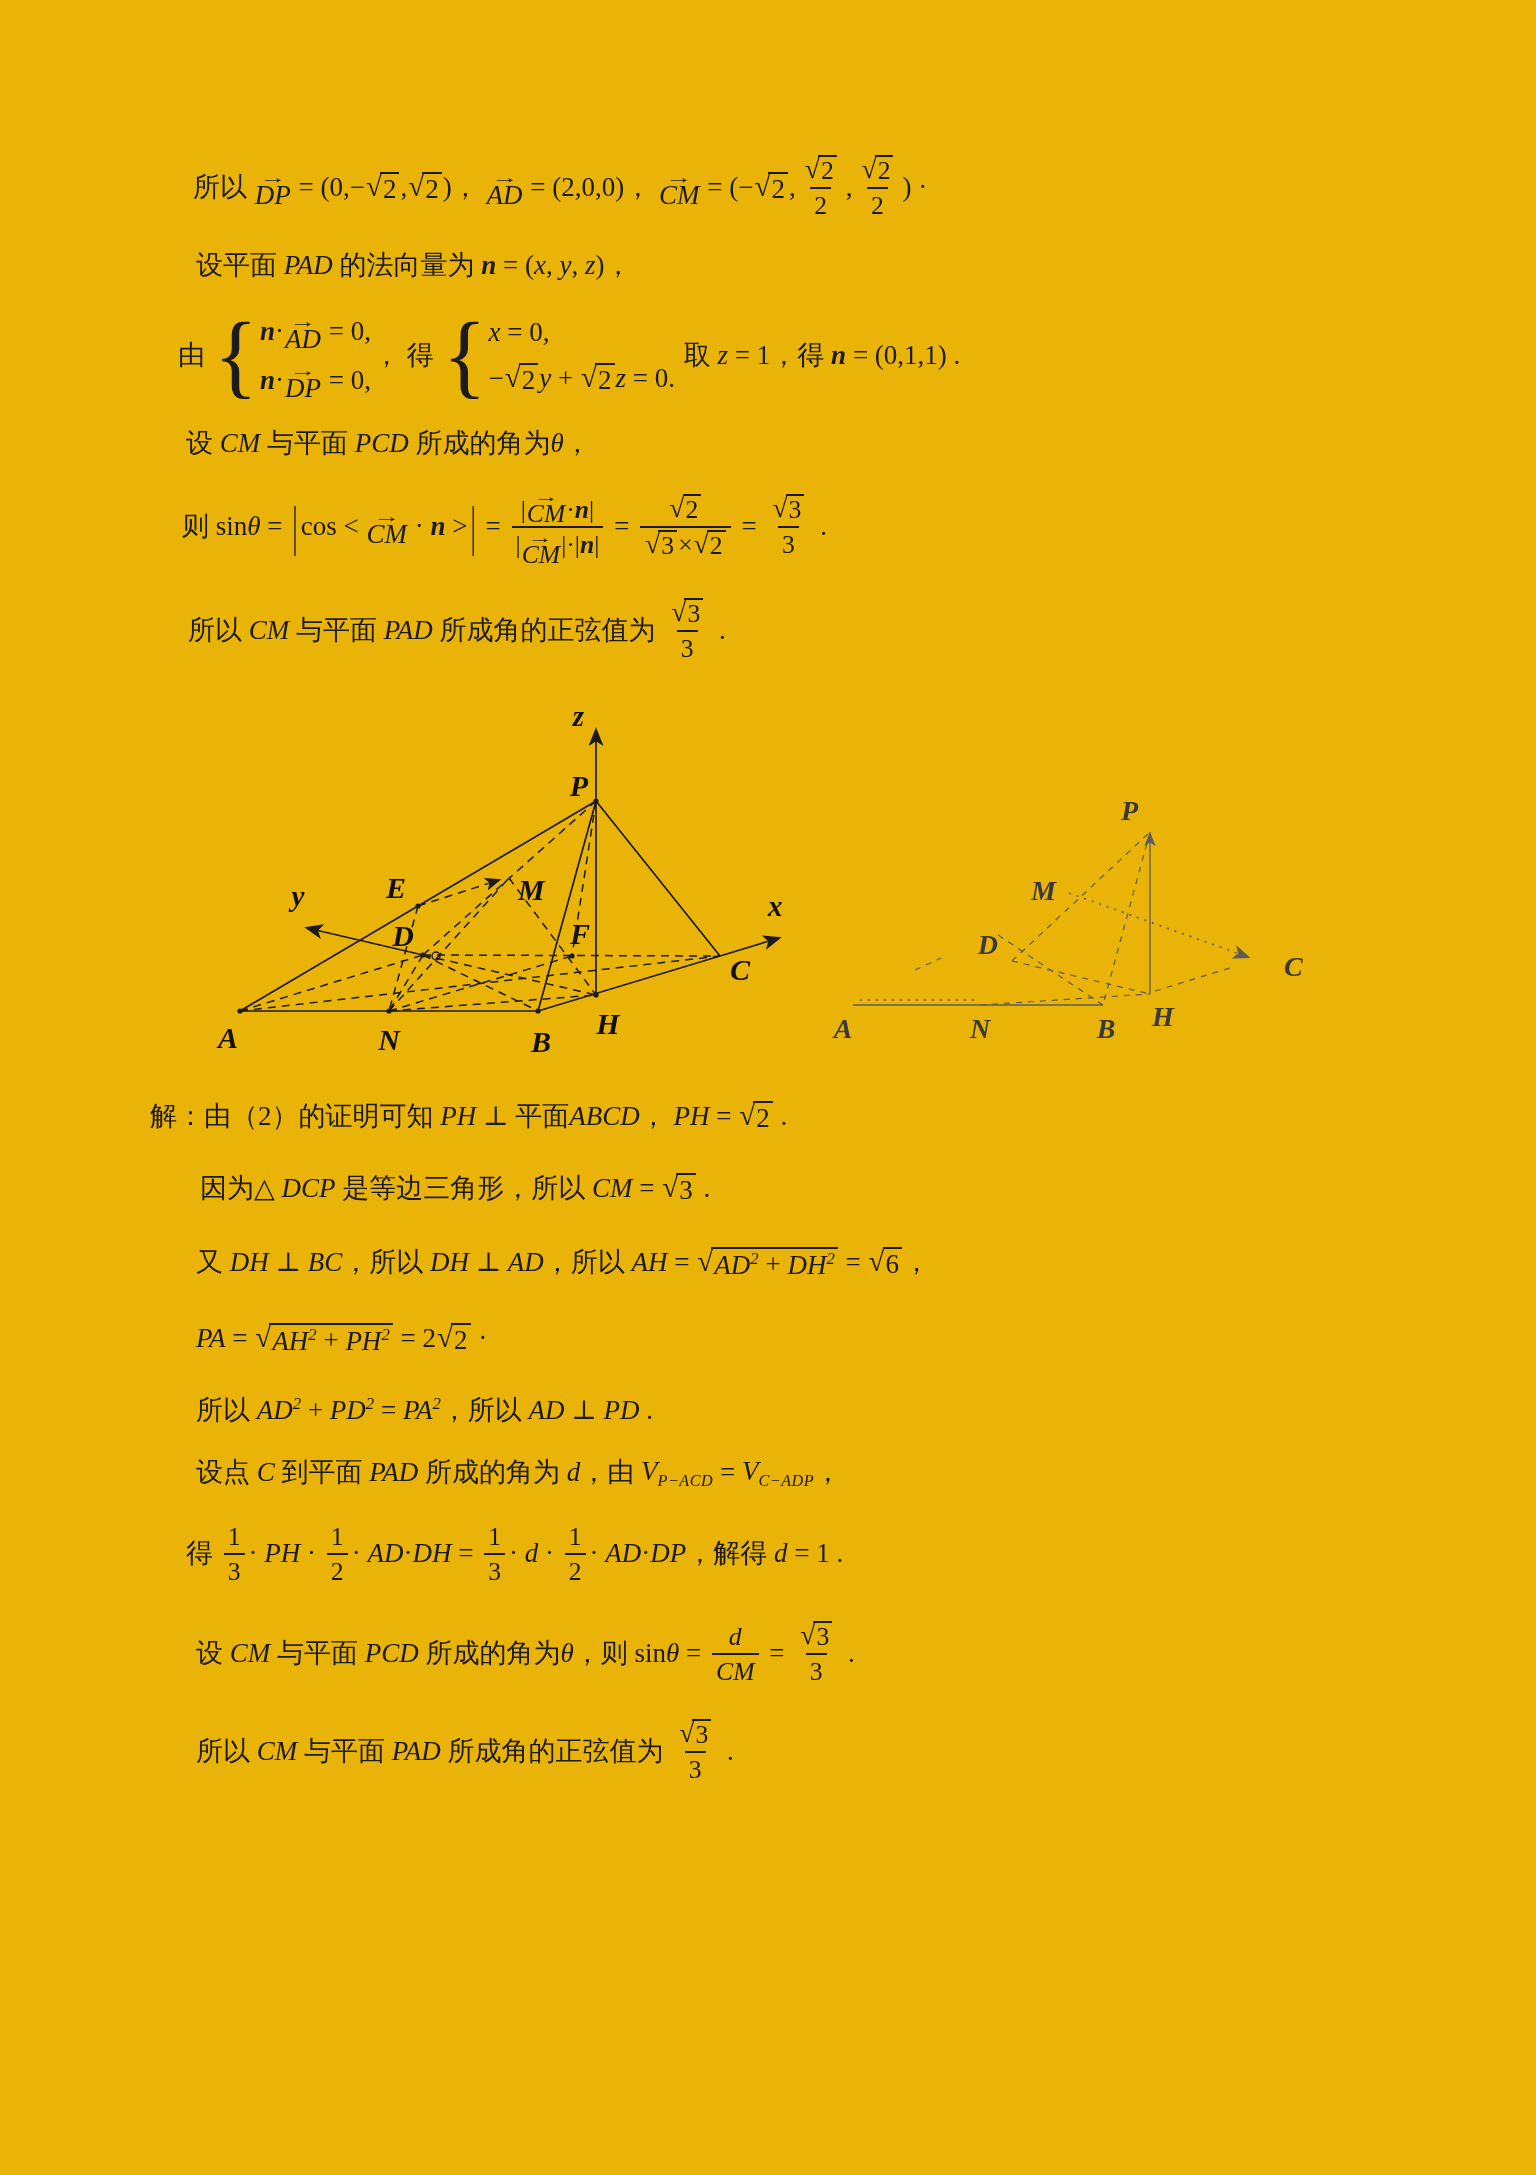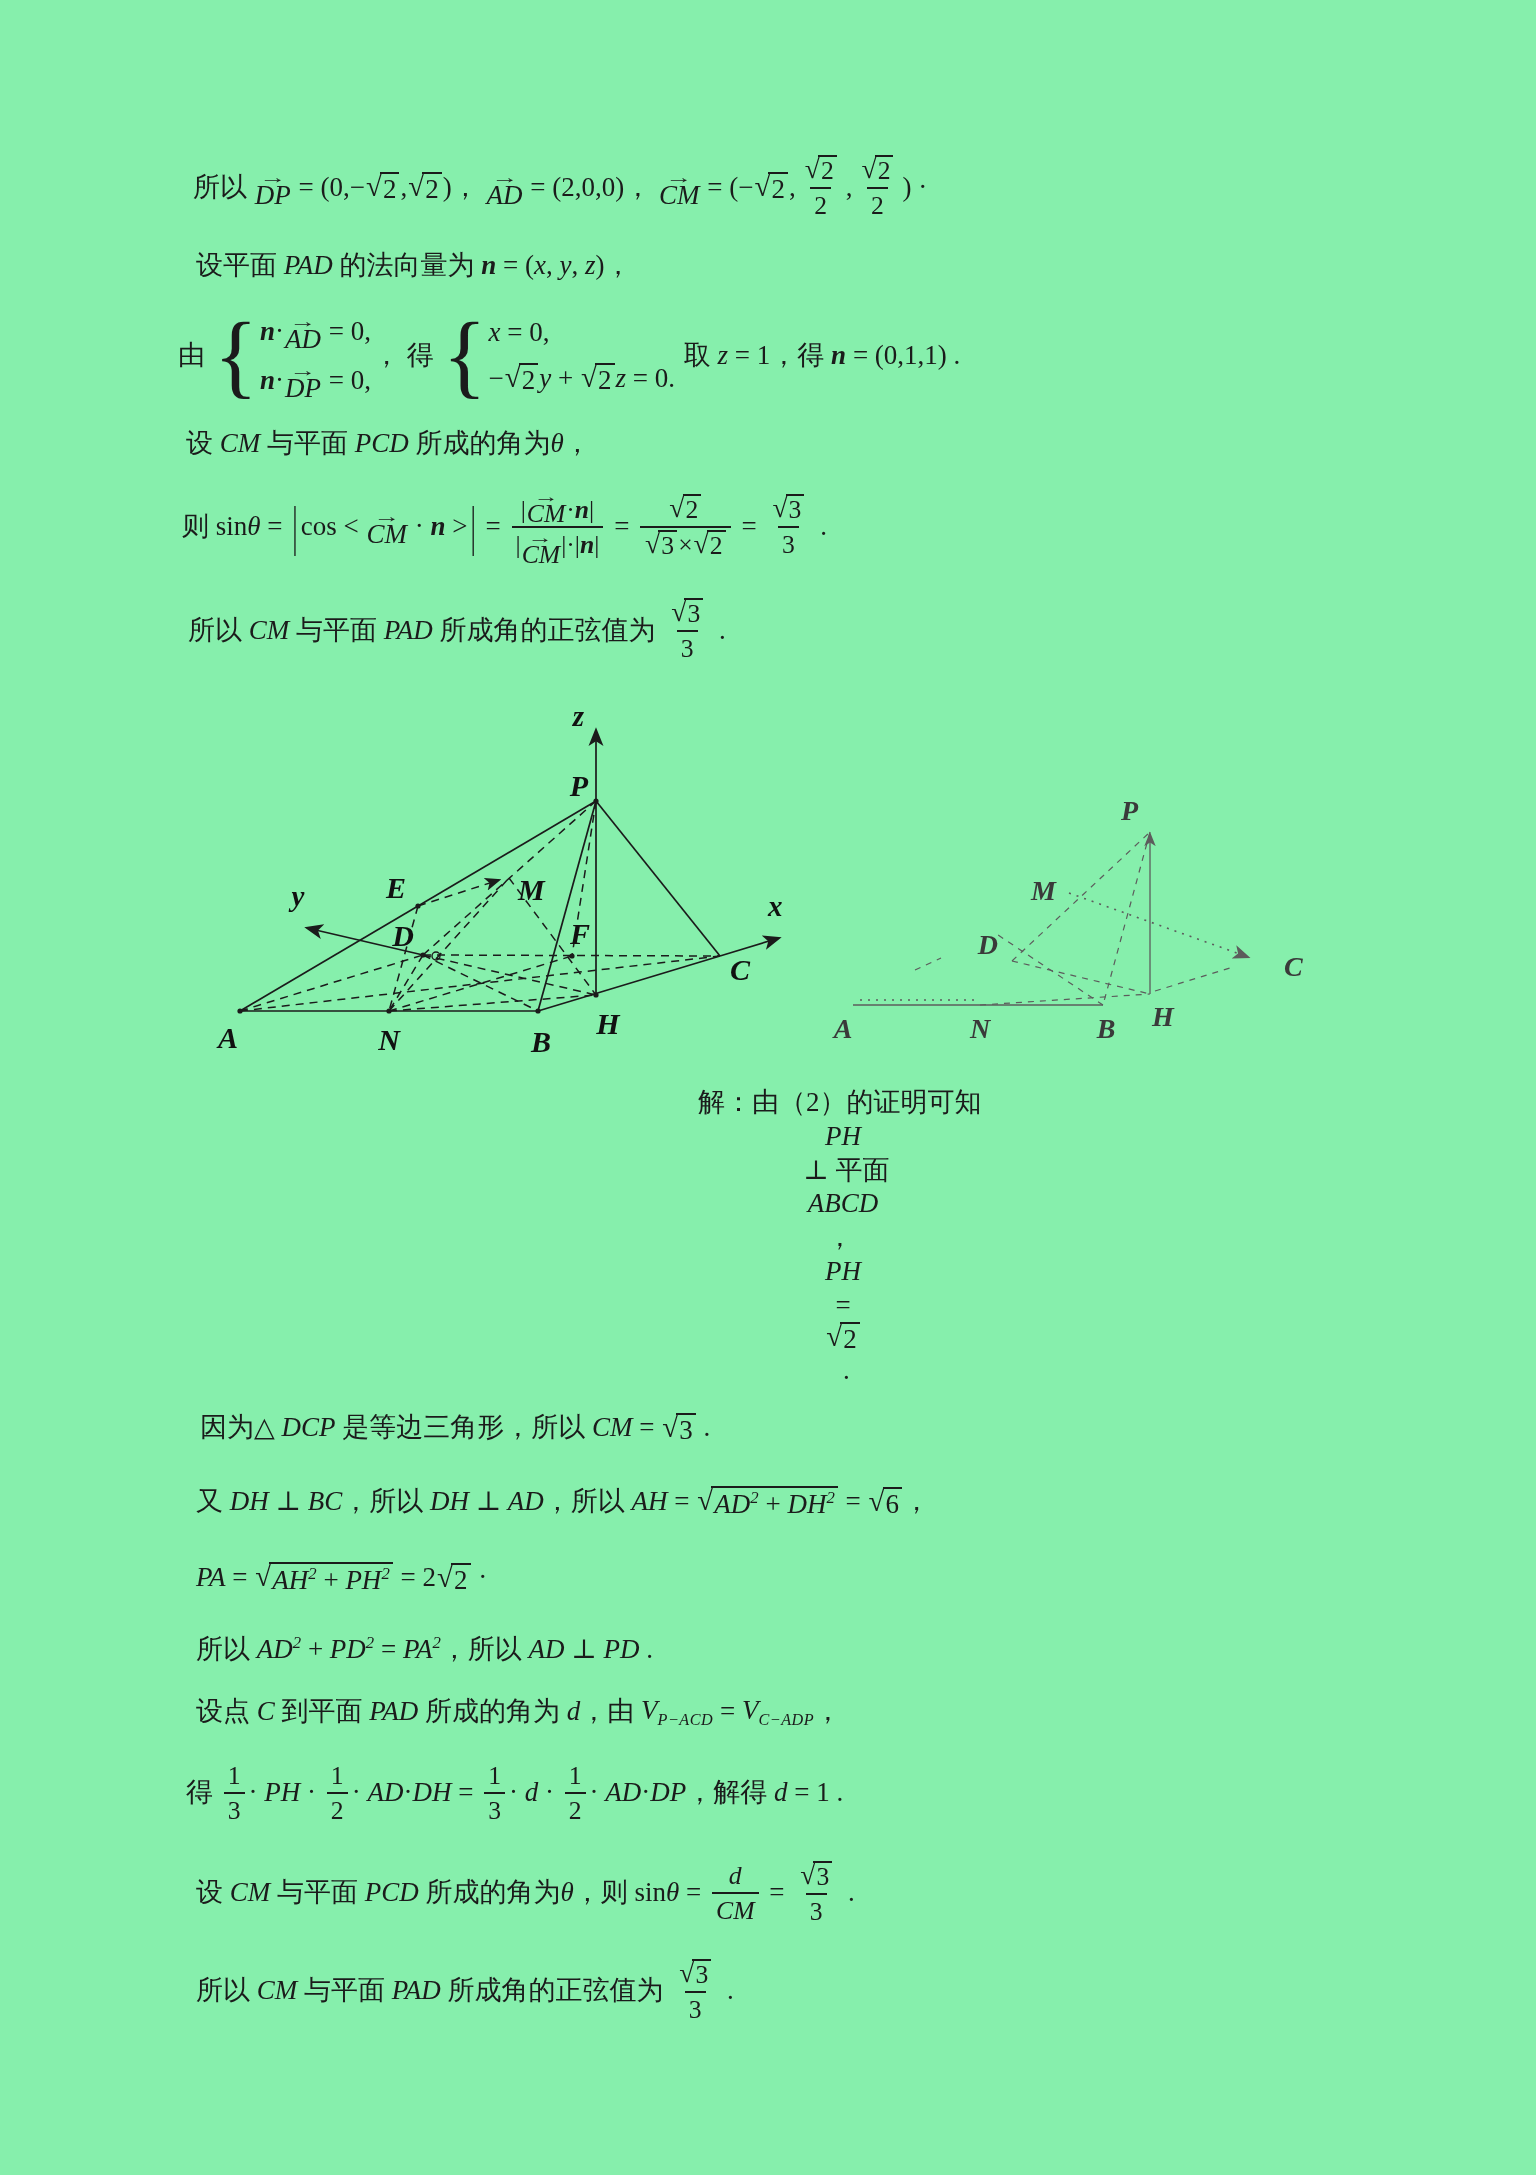--- a/index.html
+++ b/index.html
@@ -1,16 +1,16 @@
 <!DOCTYPE html>
 <html><head>
 <meta charset="utf-8">
 <style>
   html,body{margin:0;padding:0;background:#ffffff;}
-  .page{position:relative;width:1536px;height:2175px;background:#86efac;overflow:hidden;
+  .page{position:relative;width:1536px;height:2175px;background:#eab308;overflow:hidden;
         font-family:"Liberation Serif","DejaVu Serif",serif;color:#1b1b1b;}
   .content{padding-top:148px;}
   
   .ln{display:flex;align-items:center;font-size:27px;line-height:1.25;}
   .ln span{white-space:pre;}
   .mx{font-style:normal;}
   .mi{font-style:italic;}
   .mb{font-style:italic;font-weight:bold;}
   .bold{font-weight:bold;}
   .sp{font-size:.62em;vertical-align:super;font-style:italic;}
@@ -34,21 +34,21 @@
   .cs .rws{display:inline-flex;flex-direction:column;gap:12px;margin-left:2px;}
   .cs .rw{display:inline-flex;align-items:center;}
   
   .l1{margin:0 0 0 193px;min-height:80px;}
   .l2{margin:12px 0 0 196px;min-height:52px;}
   .l3{margin:8px 0 0 178px;min-height:112px;}
   .l4{margin:8px 0 0 186px;min-height:48px;}
   .l5{margin:0 0 0 182px;min-height:118px;}
   .l6{margin:2px 0 0 188px;min-height:86px;}
   .l7{margin:26px 0 0 158px;min-height:42px;font-size:28px;}
-  .l8{margin:16px 0 0 150px;min-height:62px;flex-direction:column;}
+  .l8{margin:16px 0 0 150px;min-height:62px;}
   .l9{margin:10px 0 0 200px;min-height:62px;}
   .l10{margin:8px 0 0 196px;min-height:70px;}
   .l11{margin:6px 0 0 196px;min-height:70px;}
   .l12{margin:14px 0 0 196px;min-height:46px;}
   .l13{margin:12px 0 0 196px;min-height:54px;}
   .l14{margin:10px 0 0 186px;min-height:88px;}
   .l15{margin:8px 0 0 196px;min-height:96px;}
   .l16{margin:4px 0 0 196px;min-height:92px;}
   
   .diagrams{position:relative;height:382px;margin-top:14px;}

